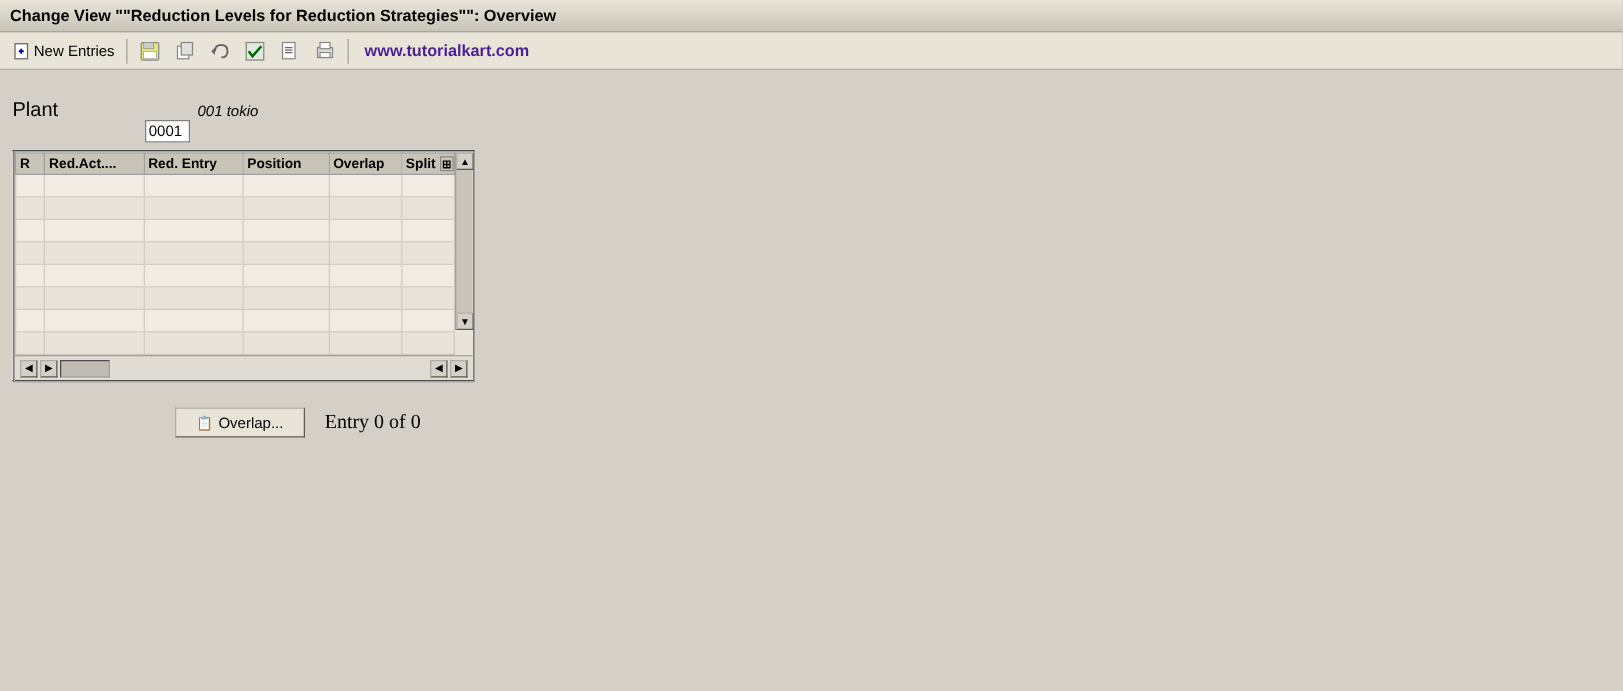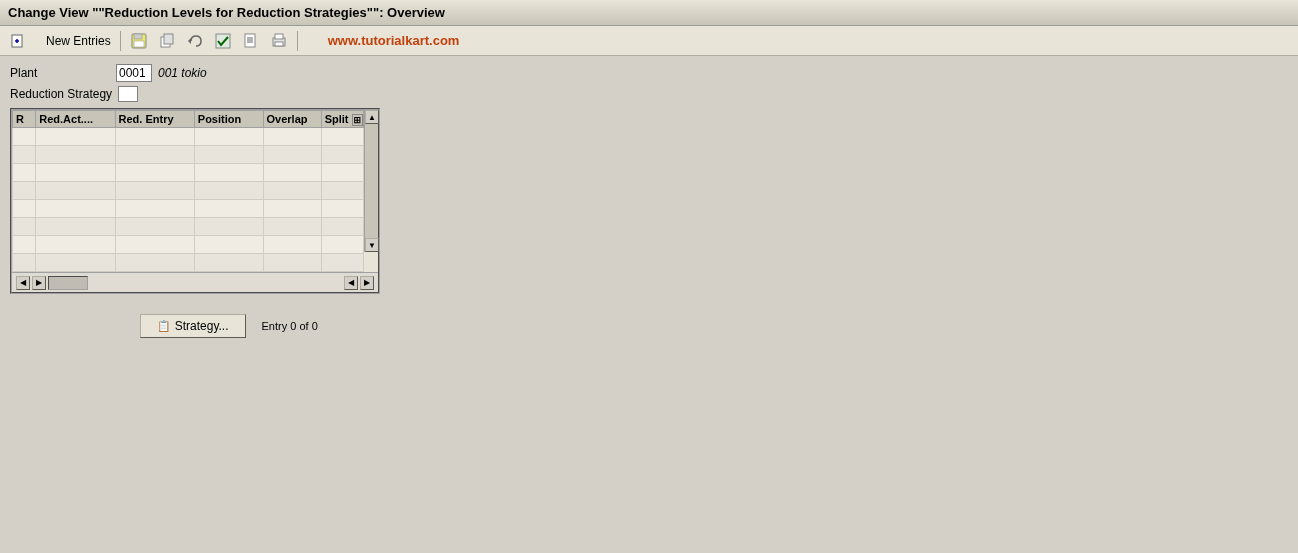--- a/index.html
+++ b/index.html
@@ -27,58 +27,58 @@
       border-bottom: 1px solid #b0aca0;
       padding: 3px 6px;
       display: flex;
       align-items: center;
       gap: 4px;
       height: 30px;
     }
     .toolbar-btn {
       display: flex;
       align-items: center;
-      gap: 19px;
+      gap: 0;
       cursor: pointer;
       padding: 1px 3px;
       border: none;
       background: transparent;
       font-size: 12px;
     }
     .toolbar-icon {
       width: 18px;
       height: 18px;
       display: inline-flex;
       align-items: center;
       justify-content: center;
     }
     .separator {
       width: 1px;
       height: 20px;
       background: #a0a0a0;
       margin: 0 2px;
     }
     .watermark {
-      color: #c2410c;
+      color: #4c1d95;
       font-weight: bold;
       font-size: 13px;
-      margin-left: 24px;
+      margin-left: 7px;
     }
     .content {
       padding: 8px 10px;
       background: #d4d0c8;
     }
     .field-row {
       display: flex;
       align-items: center;
       margin-bottom: 4px;
       gap: 6px;
     }
     .field-label {
-      font-size: 12px;
+      font-size: 16px;
       min-width: 100px;
     }
     .field-input {
       border: 1px solid #808080;
       background: white;
       height: 18px;
       font-size: 12px;
       padding: 0 2px;
       outline: none;
     }
@@ -180,21 +180,22 @@
       align-items: center;
       gap: 4px;
       border: 1px outset #b0aca0;
       background: #e8e4d8;
       padding: 2px 16px;
       cursor: pointer;
       font-size: 12px;
       height: 24px;
     }
     .entry-text {
-      font-size: 11px;
+      font-size: 16px;
+      font-family: Liberation Serif, serif;
     }
     
     .icon-svg {
       width: 16px;
       height: 16px;
     }
   </style>
 </head>
 <body>
 
@@ -273,28 +274,24 @@
     </span>
   </button>
   <div class="separator"></div>
   <span class="watermark">www.tutorialkart.com</span>
 </div>
 
 <div class="content">
 
   <div class="field-row">
     <span class="field-label">Plant</span>
-    <input class="field-input" style="width: 36px;" value="0001" readonly="">
+    <input class="field-input" style="width: 36px; margin-top: 32px;" value="0001" readonly="">
     <span class="field-value">001 tokio</span>
   </div>
 
-  <div class="field-row">
-    <span class="field-label">Reduction Strategy</span>
-    <span class="field-box"></span>
-  </div>
 
   <div class="table-container">
     <div class="grid-wrapper">
       <div style="margin-right: 14px; overflow: hidden;">
         <table class="grid-table">
           <thead>
             <tr>
               <th class="col-r">R</th>
               <th class="col-redact">Red.Act....</th>
               <th class="col-redqueue">Red. Entry</th>
@@ -389,17 +386,17 @@
       <div style="display:flex;gap:2px;">
         <div class="nav-btn">◀</div>
         <div class="nav-btn">▶</div>
       </div>
     </div>
   </div>
 
   <div class="position-area">
     <button class="position-btn">
       <span style="font-size:11px;">📋</span>
-      <span>Strategy...</span>
+      <span>Overlap...</span>
     </button>
     <span class="entry-text">Entry 0 of 0</span>
   </div>
 </div>
 
 </body></html>

